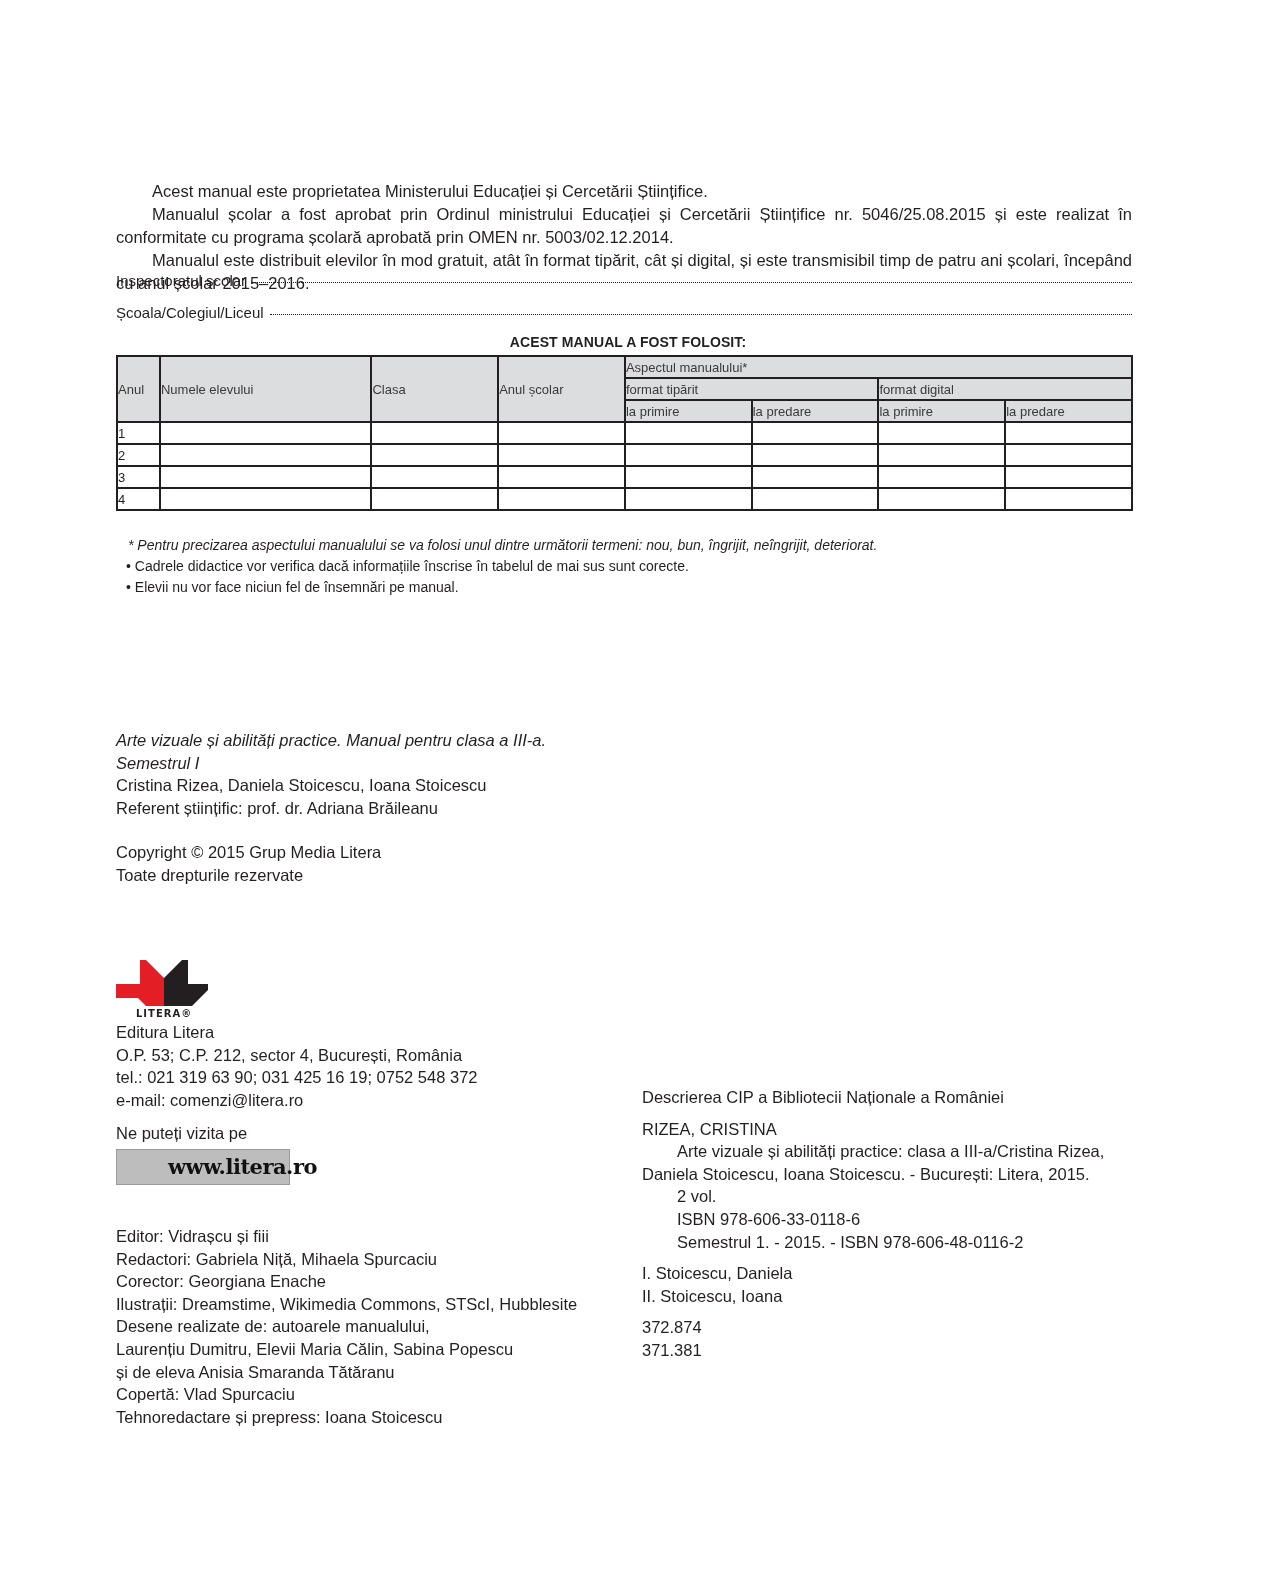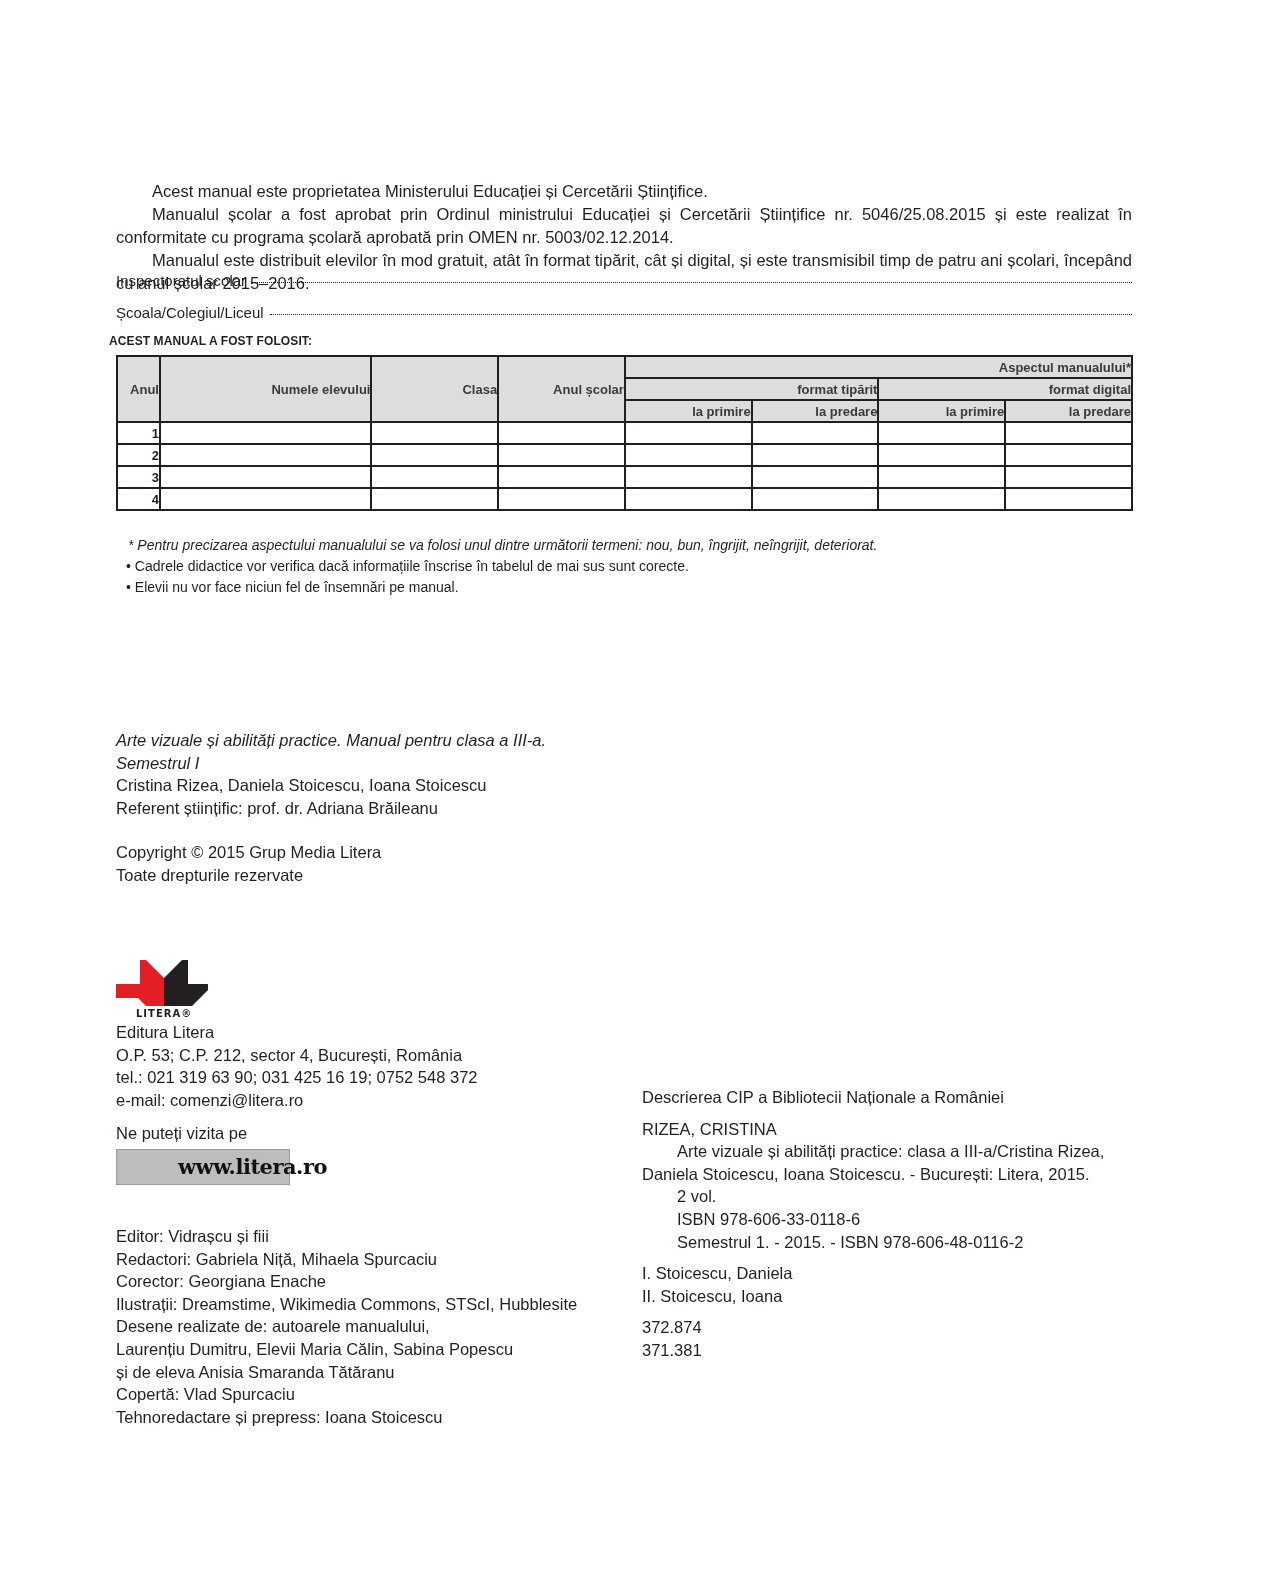--- a/index.html
+++ b/index.html
@@ -5,35 +5,35 @@
     html, body { margin: 0; padding: 0; background: #ffffff; }
     body {
       width: 1270px; height: 1594px; position: relative; overflow: hidden;
       font-family: "Liberation Sans", sans-serif; color: #231f20;
     }
     .abs { position: absolute; }
     .intro { left: 116px; top: 140px; width: 1016px; text-align: justify; margin-top: 40px; }
     .intro p { margin: 0; text-indent: 36px; font-size: 16.5px; line-height: 23px; }
     .fill-line { display: flex; align-items: baseline; font-size: 15px; }
     .fill-line .dots { flex: 1; border-bottom: 1px dotted #231f20; margin-left: 6px; height: 1px; position: relative; top: -3px; }
-    .table-title { left: 109px; top: 334px; width: 1016px; font-weight: bold; font-size: 12px; letter-spacing: 0.1px; }
+    .table-title { left: 120px; top: 334px; width: 1016px; text-align: center; font-weight: bold; font-size: 14px; letter-spacing: 0.1px; }
     table.usage { position: absolute; left: 116px; top: 355px; width: 1017px; border-collapse: collapse; font-size: 13px; }
-    table.usage td, table.usage th { border: 2px solid #231f20; text-align: right; padding: 0; font-weight: bold; }
+    table.usage td, table.usage th { border: 2px solid #231f20; text-align: left; padding: 0; font-weight: normal; }
     table.usage th { background: #dcdddf; color: #3a3a3a; height: 20px; }
     table.usage td { height: 20px; }
     .notes { left: 116px; top: 535px; font-size: 14px; line-height: 21px; }
     .notes .star { font-style: italic; margin-left: 12px; }
     .notes .bul { padding-left: 10px; }
     .credits { left: 116px; font-size: 16.5px; line-height: 22.6px; }
     .credits div { white-space: nowrap; }
     .it { font-style: italic; }
     .cip { left: 642px; font-size: 16.5px; line-height: 22.6px; margin-top: 43px; }
     .cip .ind { padding-left: 35px; }
     .cip .gap { height: 9px; }
-    .weblogo { display: inline-flex; align-items: center; background: #bdbdbd; border: 1px solid #9a9a9a; width: 174px; height: 36px; box-sizing: border-box; padding-left: 22px; margin-top: 4px; gap: 33px; }
+    .weblogo { display: inline-flex; align-items: center; background: #bdbdbd; border: 1px solid #9a9a9a; width: 174px; height: 36px; box-sizing: border-box; padding-left: 12px; margin-top: 4px; gap: 33px; }
     .weblogo .txt { font-family: "DejaVu Serif", serif; font-weight: bold; font-size: 21px; color: #111; margin-left: 6px; letter-spacing: -0.5px; }
   </style>
 </head>
 <body>
 
 <div class="abs intro">
   <p>Acest manual este proprietatea Ministerului Educației și Cercetării Științifice.</p>
   <p>Manualul școlar a fost aprobat prin Ordinul ministrului Educației și Cercetării Științifice nr. 5046/25.08.2015 și este realizat în conformitate cu programa școlară aprobată prin OMEN nr. 5003/02.12.2014.</p>
   <p>Manualul este distribuit elevilor în mod gratuit, atât în format tipărit, cât și digital, și este transmisibil timp de patru ani școlari, începând cu anul școlar 2015–2016.</p>
 </div>

